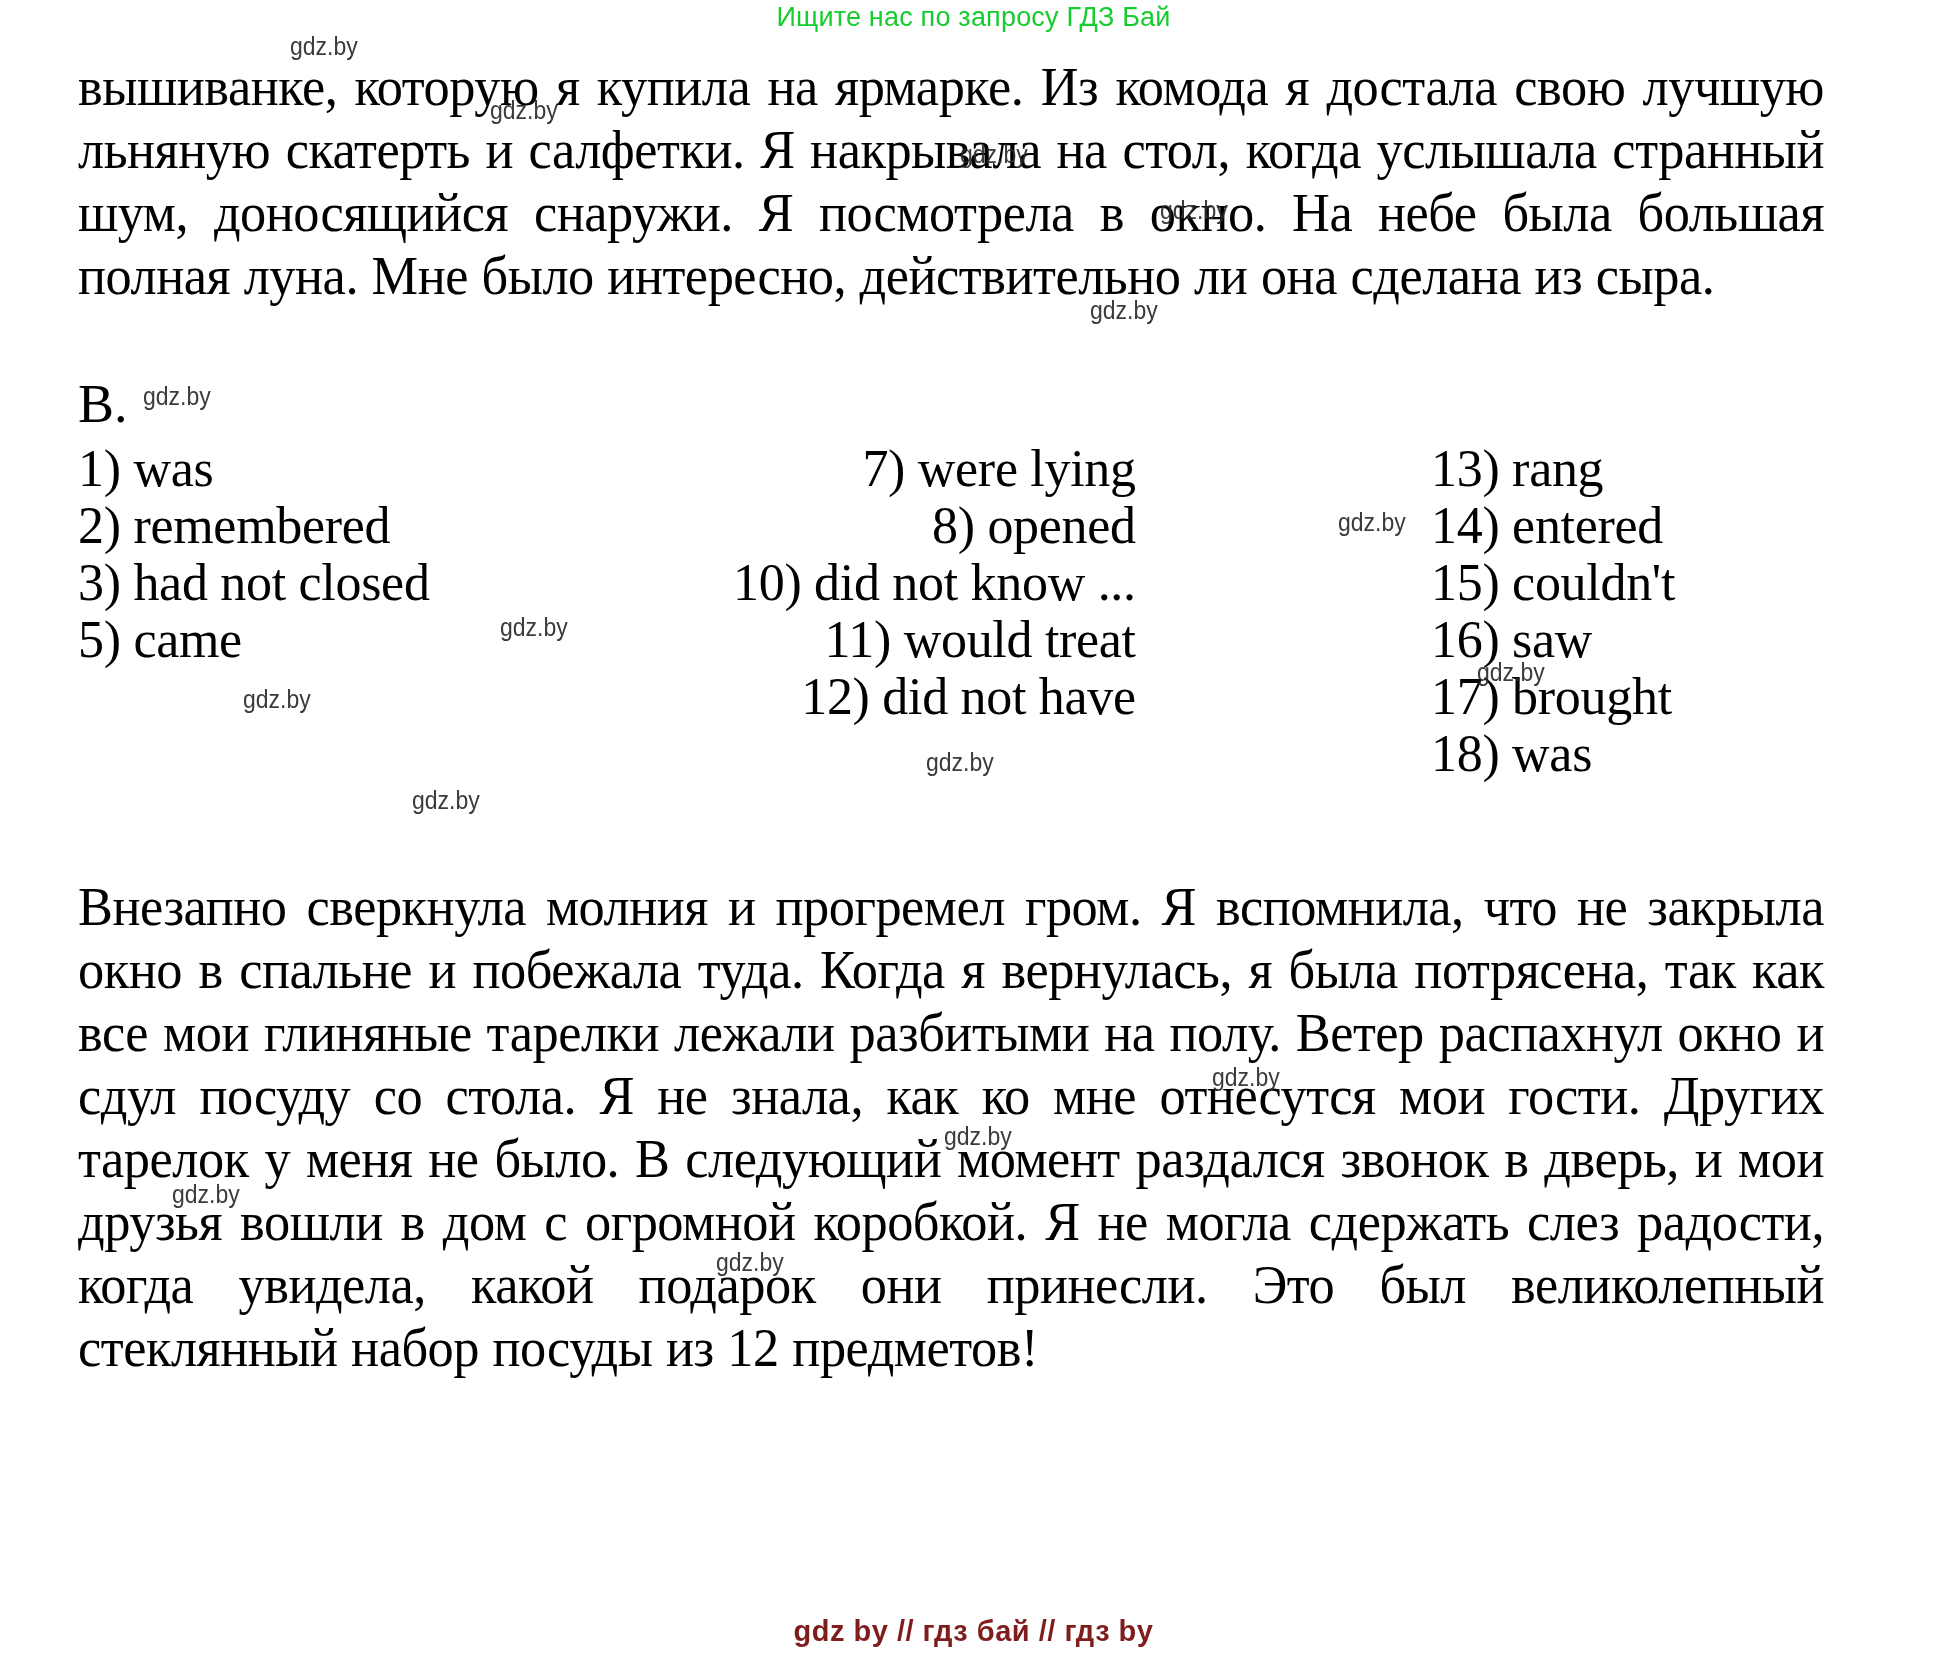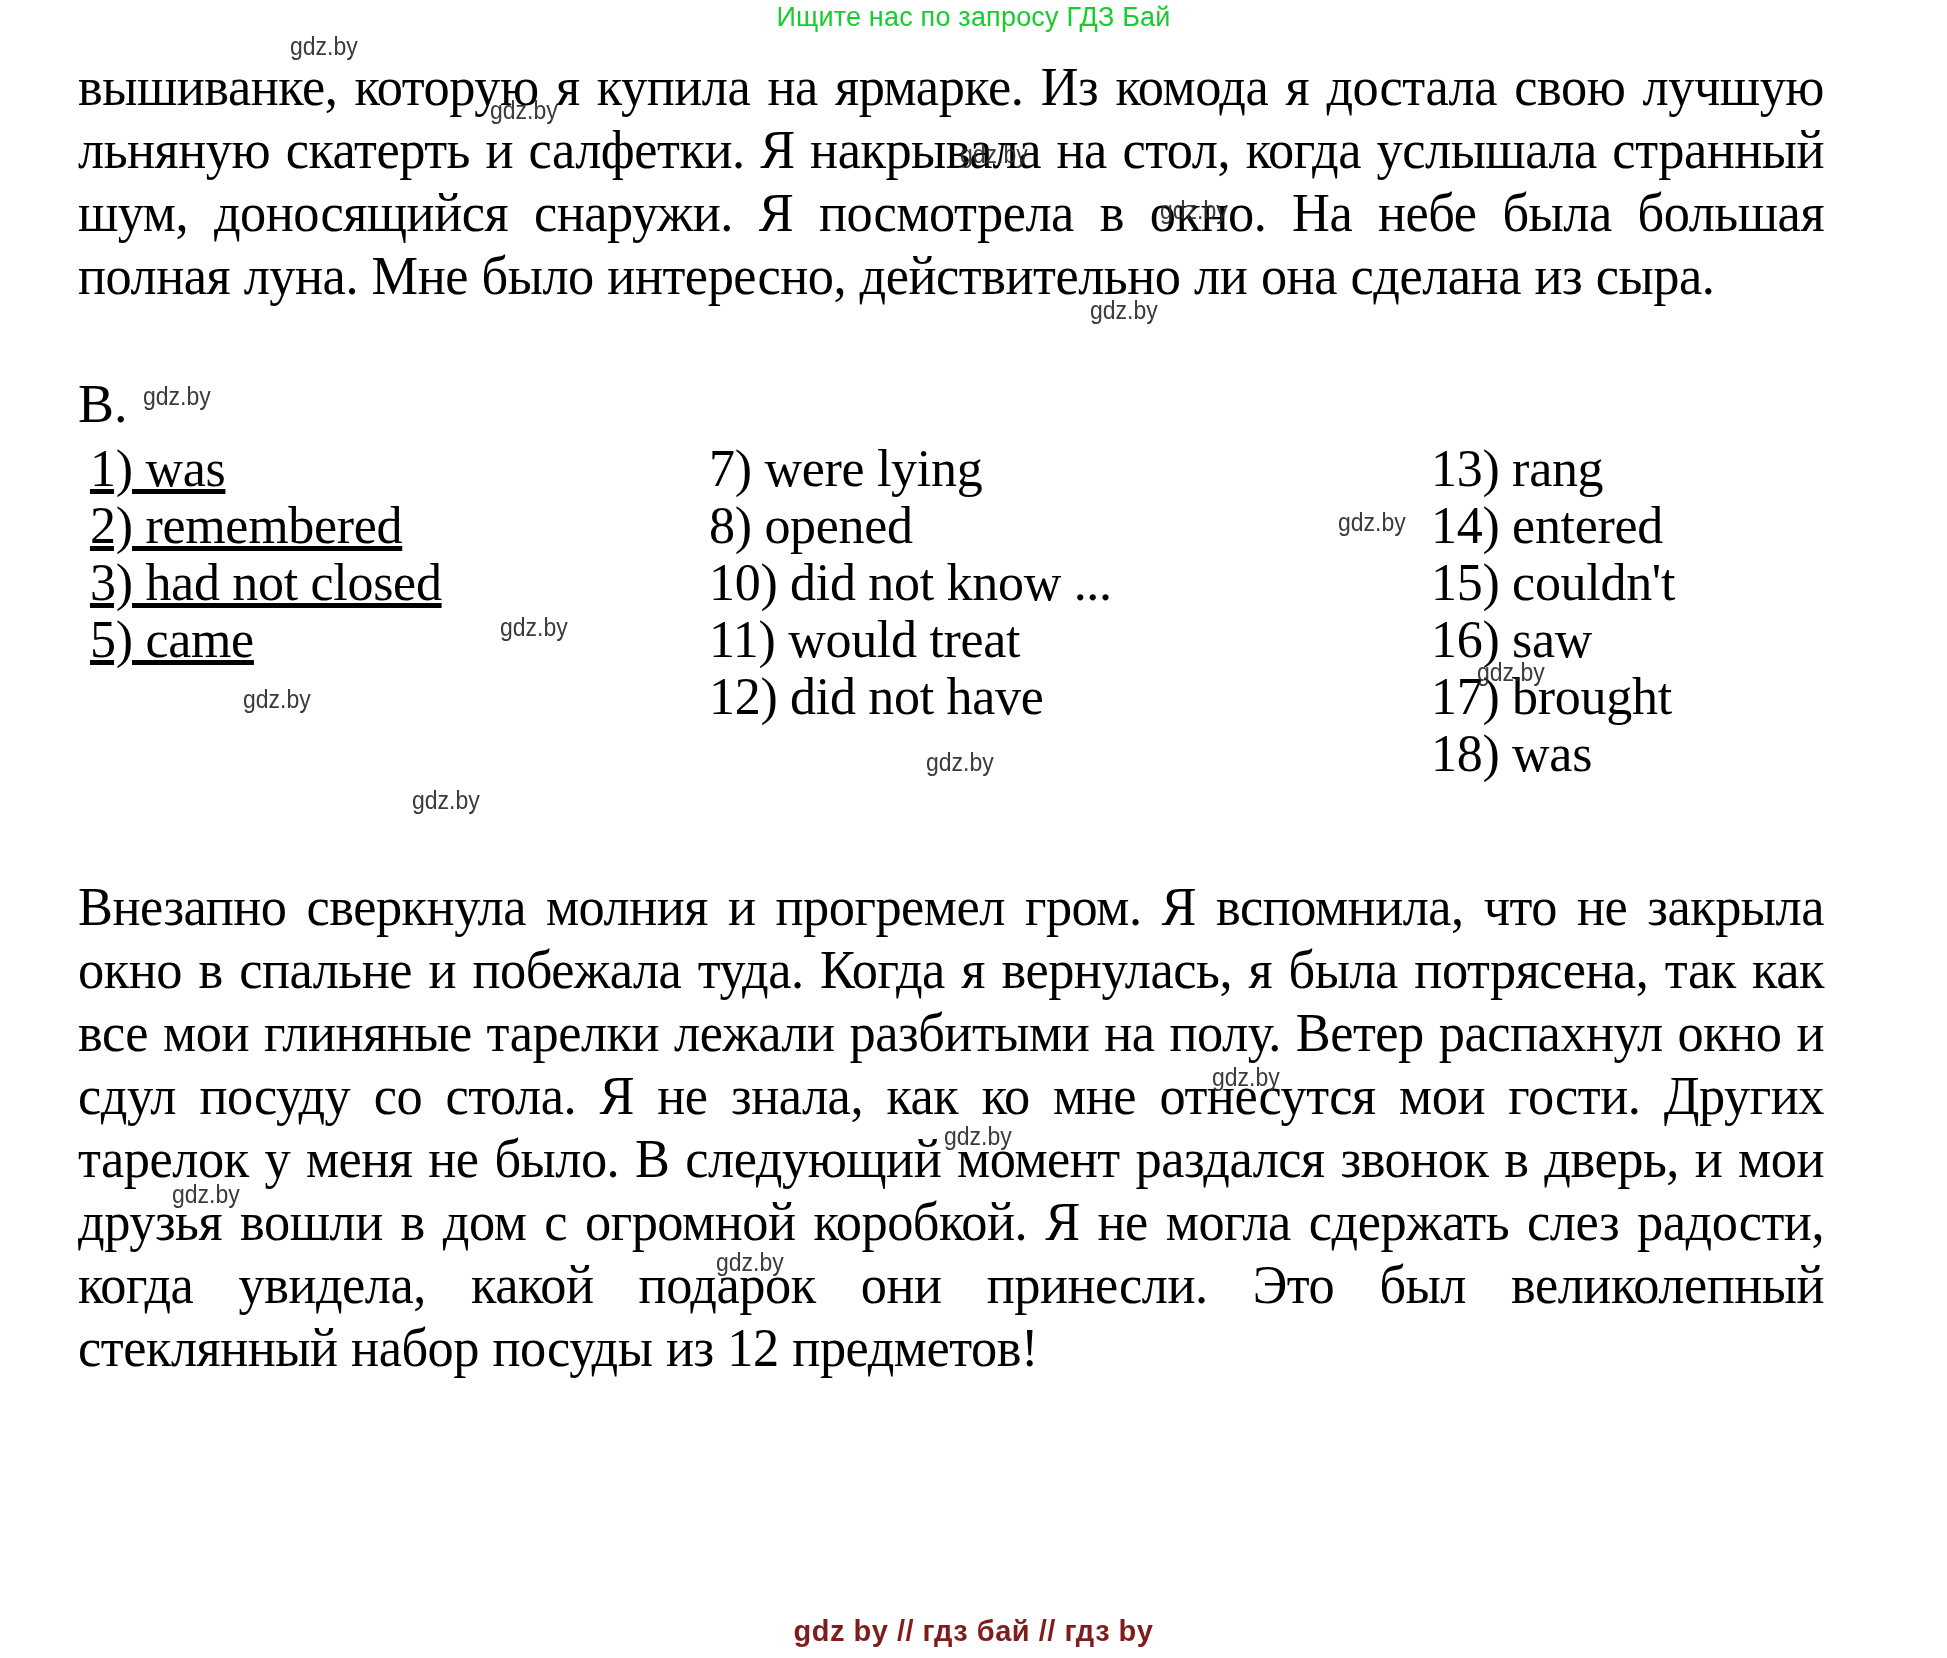--- a/index.html
+++ b/index.html
@@ -65,22 +65,22 @@
 
   .answers {
     position: relative;
     margin-top: 6px;
     height: 344px;
   }
   .ans-col {
     position: absolute;
     top: 0;
   }
-  .ans-col.c1 { left: 12px; text-decoration: underline; }
-  .ans-col.c2 { left: 631px; }
+  .ans-col.c1 { left: 0px; }
+  .ans-col.c2 { left: 655px; text-align: right; }
   .ans-col.c3 { left: 1353px; }
 
   .ans-item {
     font-size: 52px;
     line-height: 57px;
     white-space: nowrap;
     letter-spacing: -0.3px;
   }
 
   

